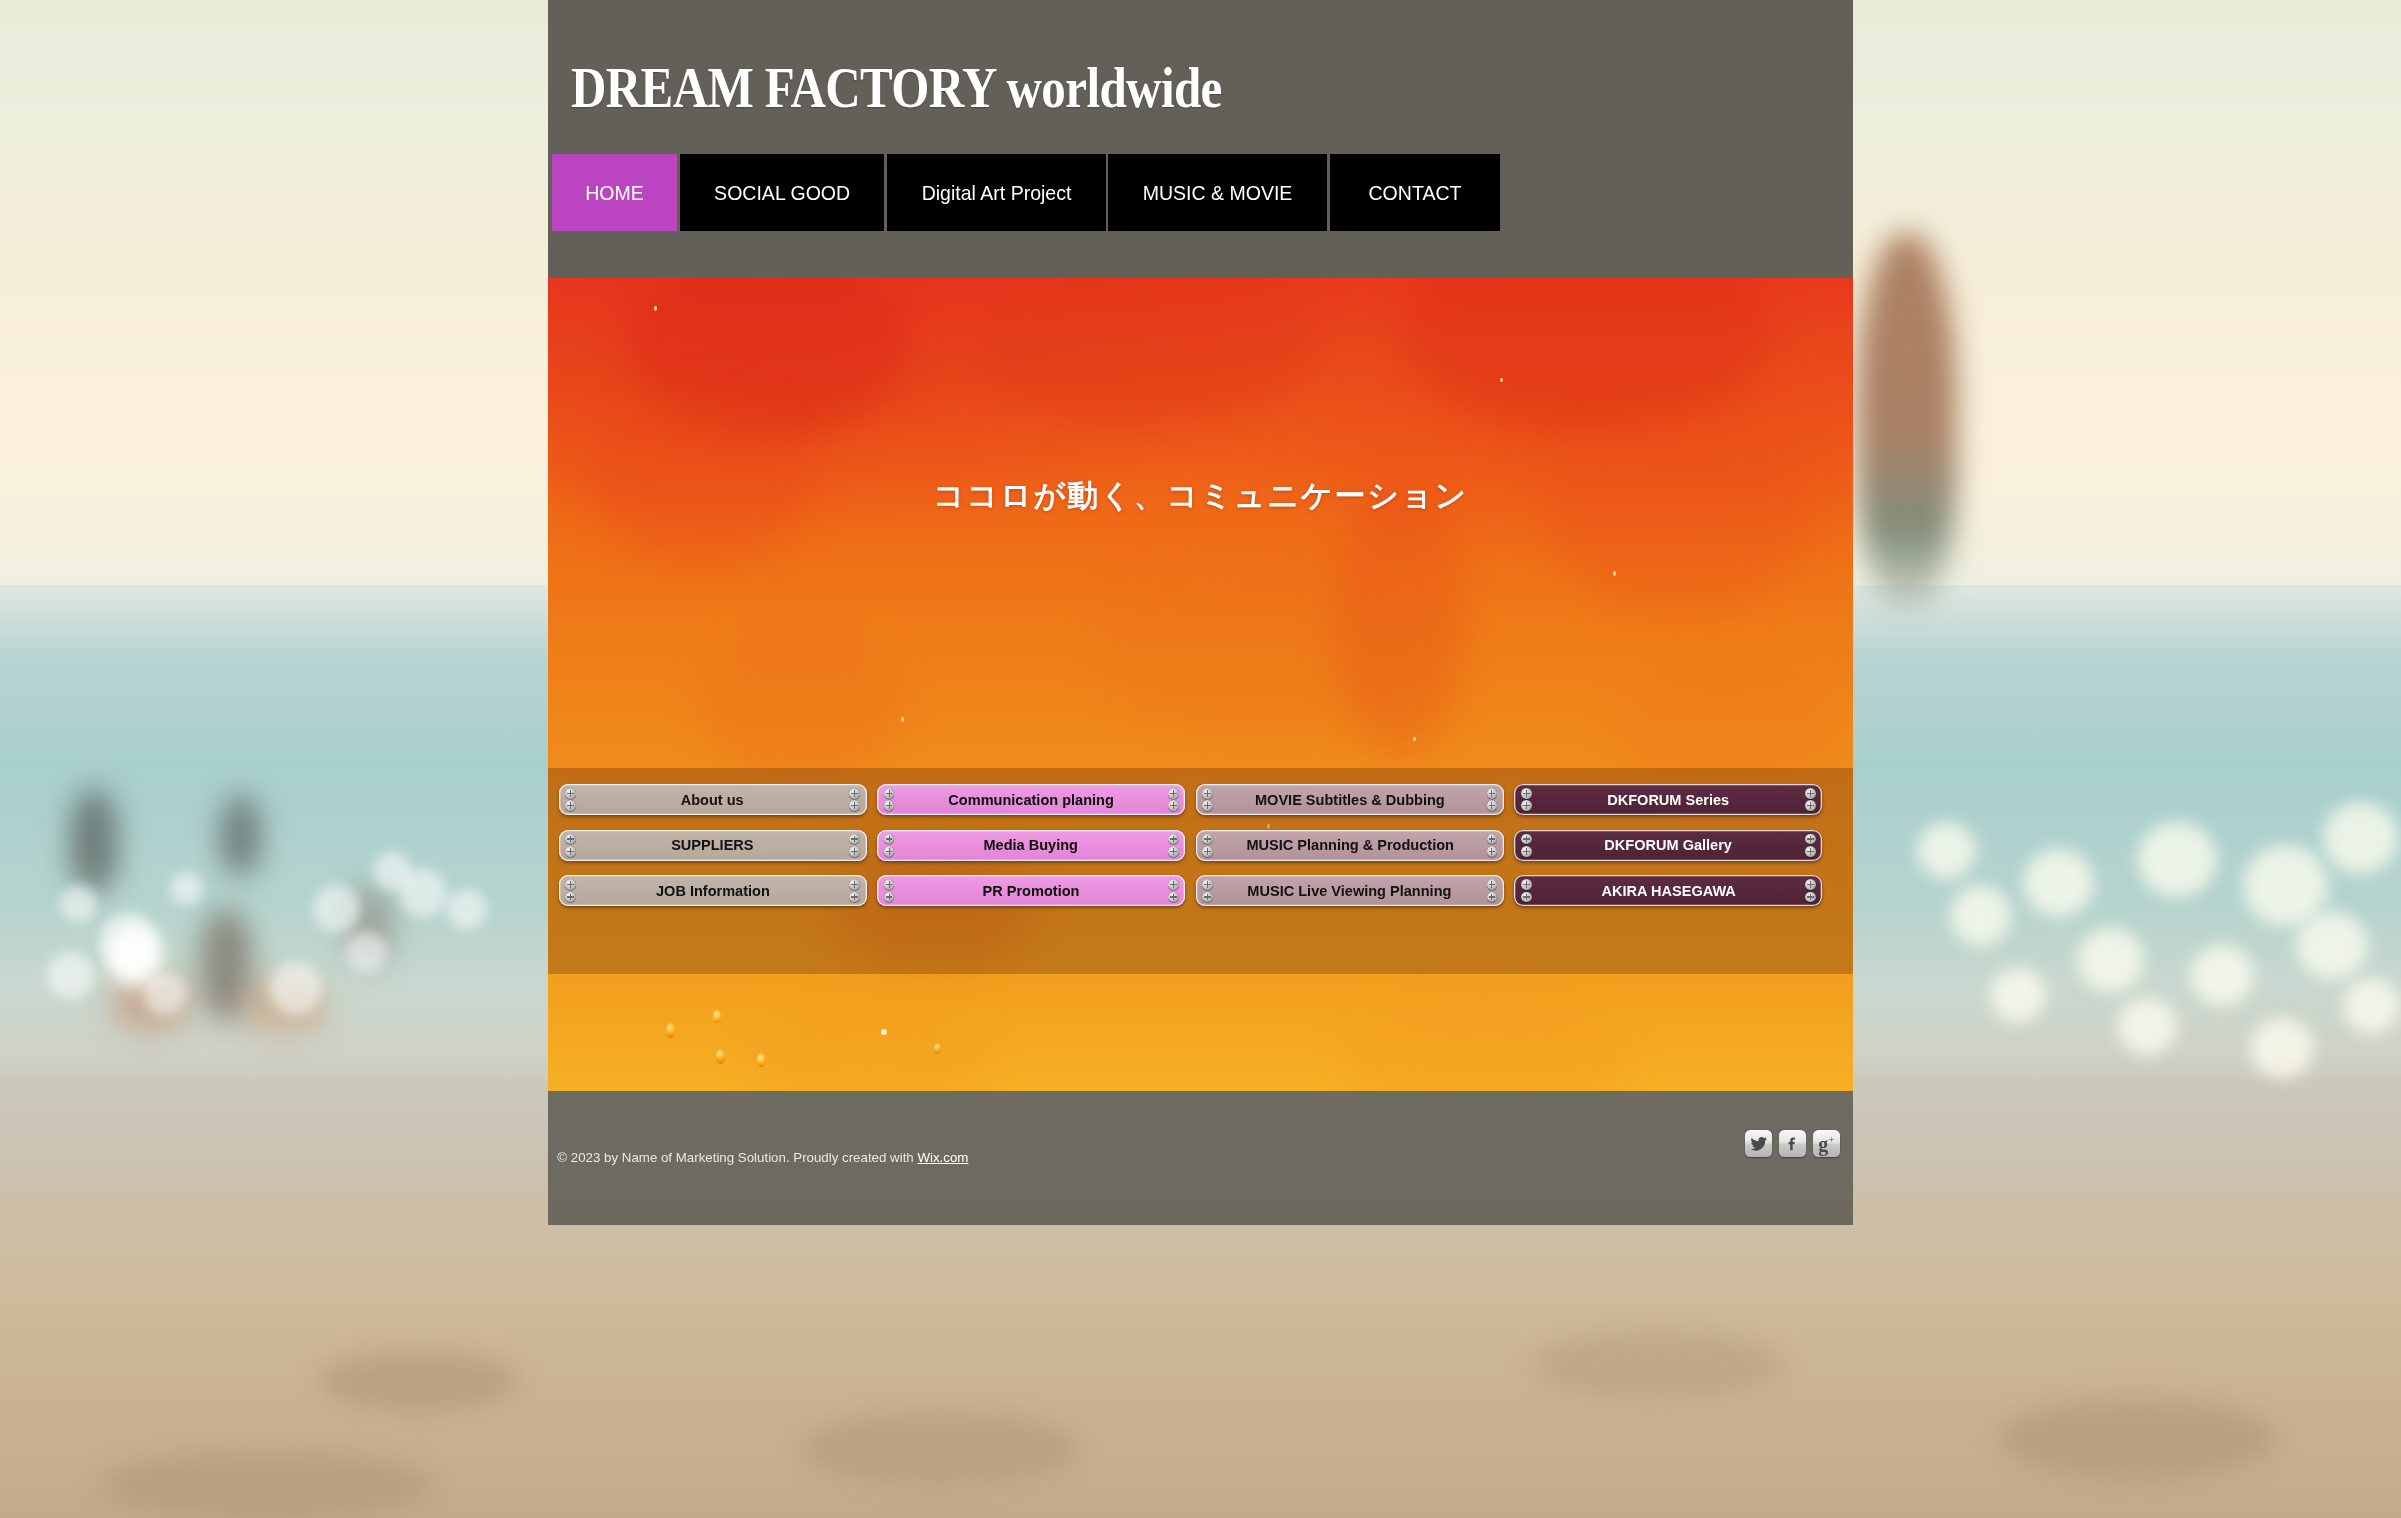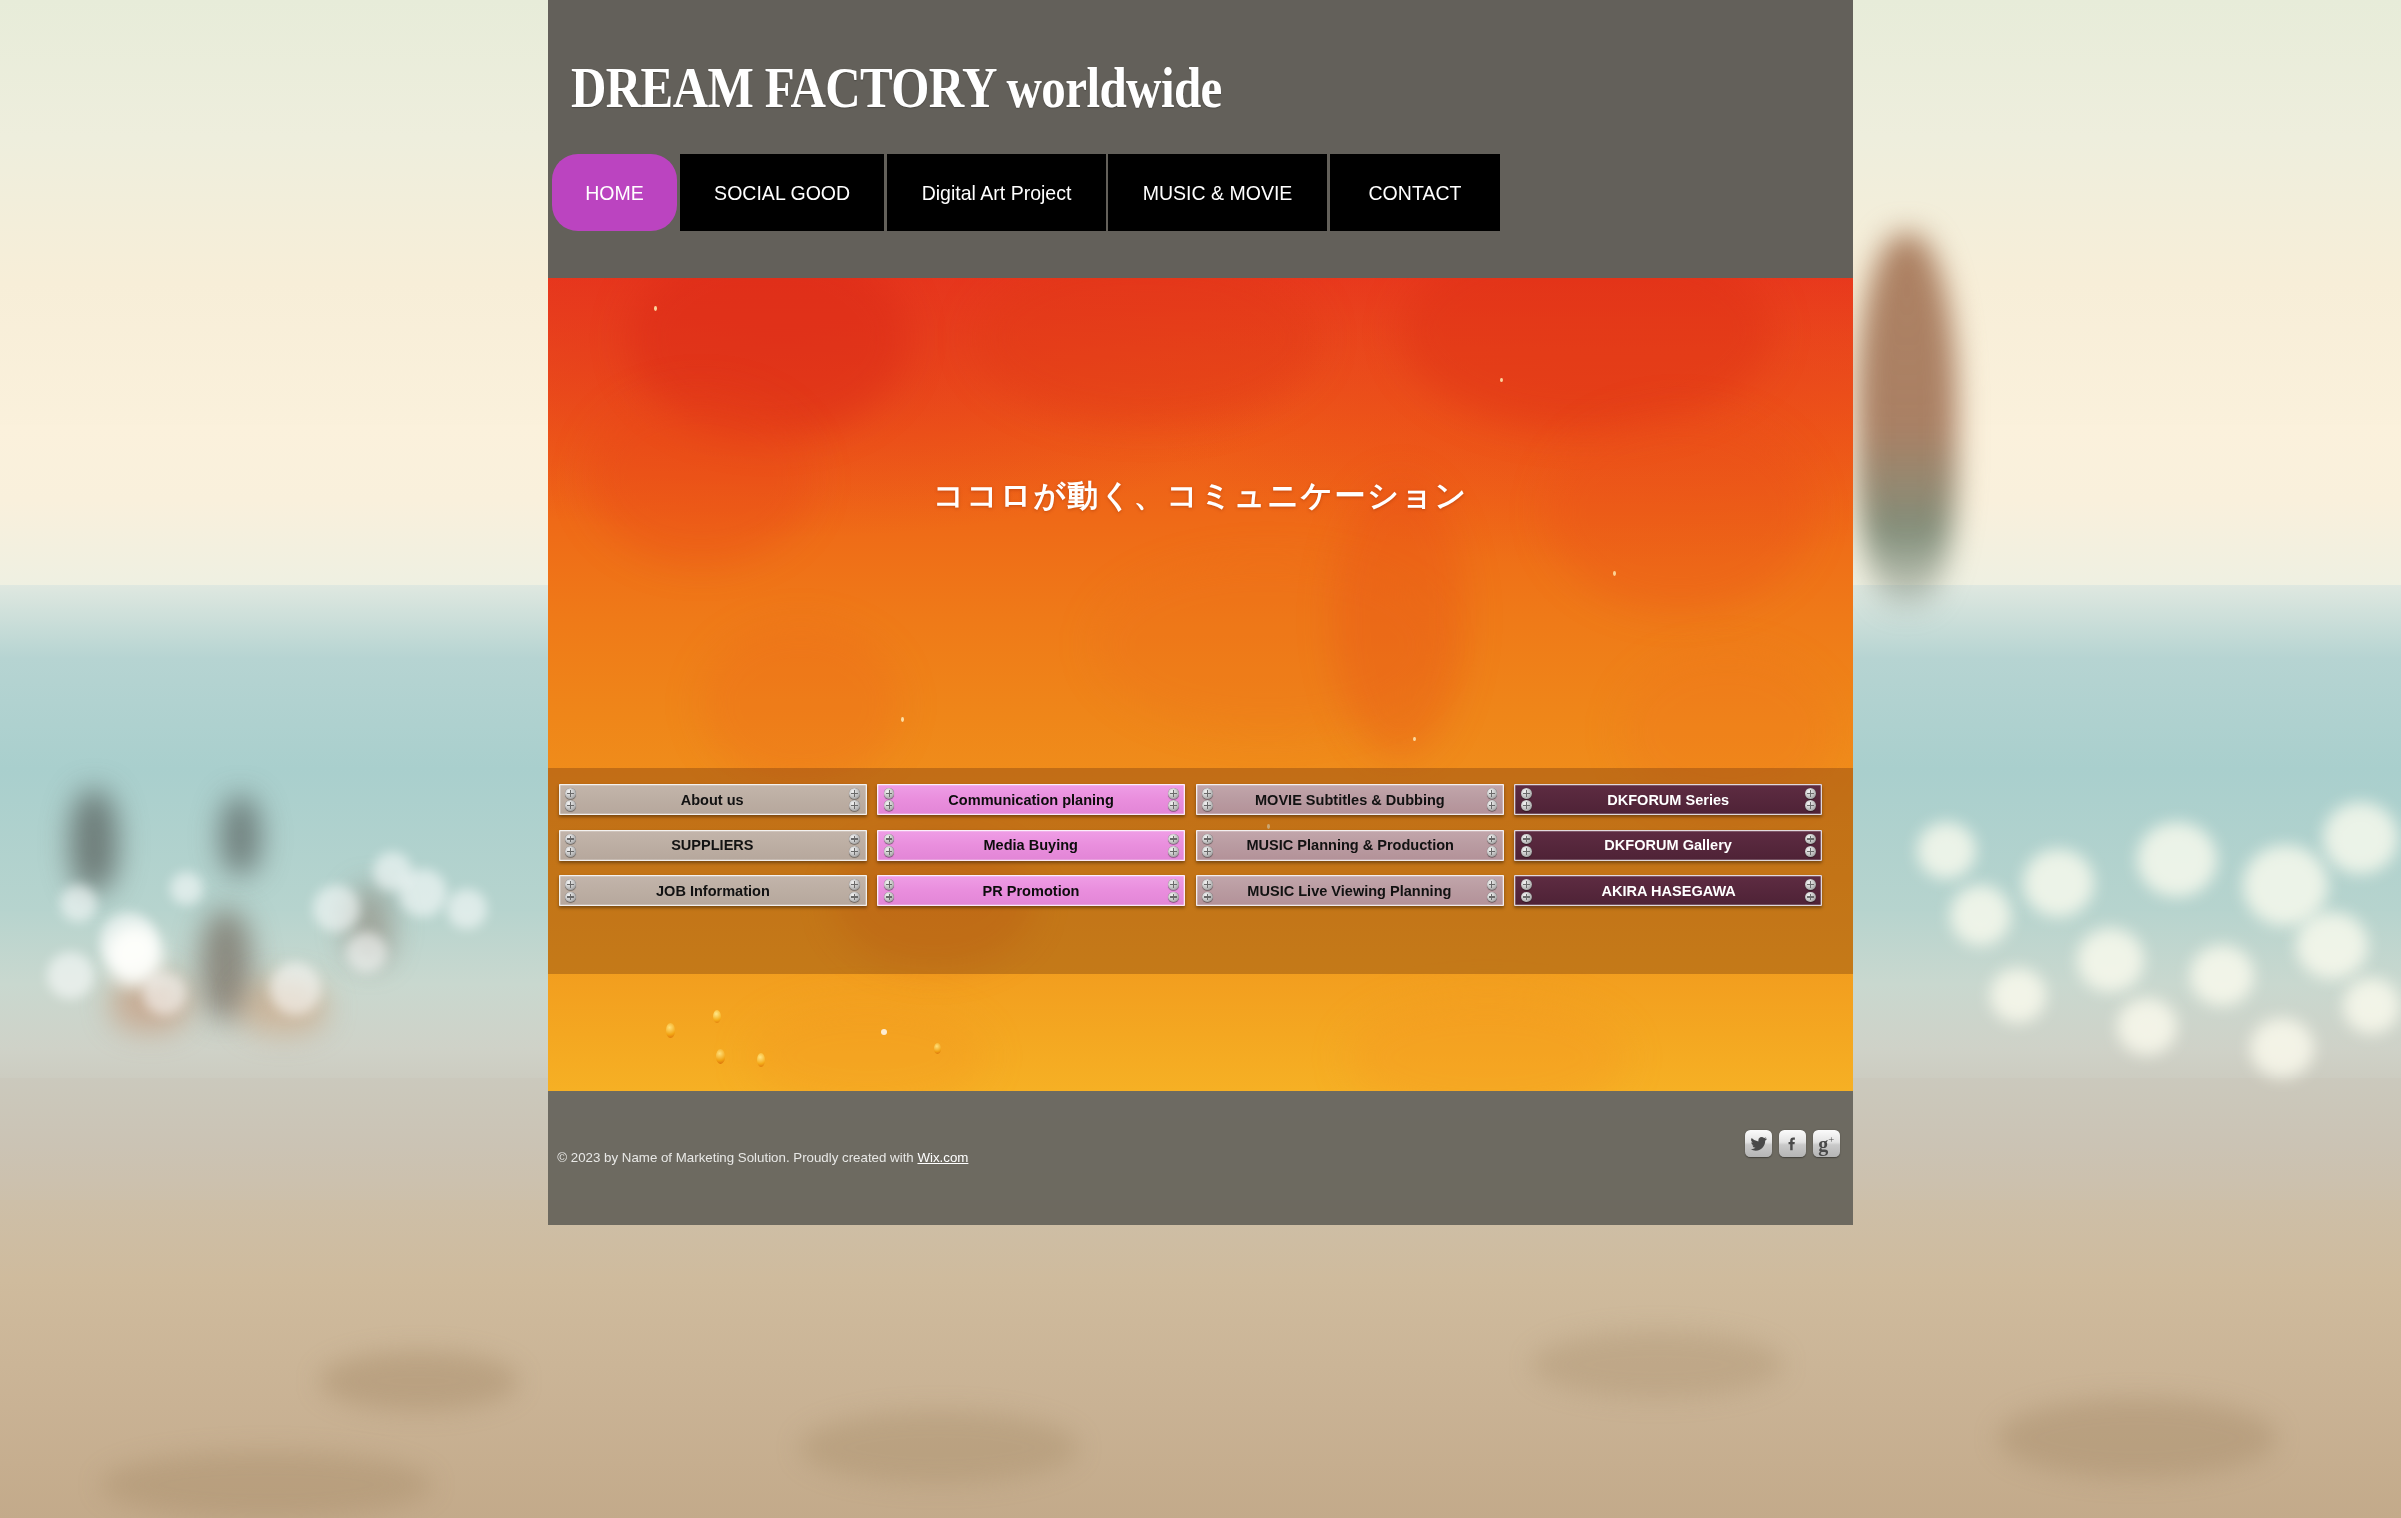--- a/index.html
+++ b/index.html
@@ -105,21 +105,21 @@
   }
   #grid {
     position:absolute; left:10.6px; top:16px;
     display:grid;
     grid-template-columns:repeat(4,308px);
     grid-template-rows:repeat(3,31px);
     column-gap:10.6px; row-gap:14.6px;
   }
   .btn {
     position:relative;
-    border-radius:1px;
+    border-radius:9px;
     display:flex; align-items:center; justify-content:center;
     font-size:15.3px; font-weight:700;
     box-shadow:0 2px 3.3px rgba(0,0,0,.38), inset 0 0 0 1.3px rgba(255,255,255,.82);
     cursor:pointer;
     overflow:visible;
   }
   .btn .lbl { transform:scaleX(.95); display:inline-block; white-space:nowrap; z-index:2; }
   .btn.c1 { background:linear-gradient(180deg,#c3b5ab 0%,#bcaea3 50%,#b6a79c 100%); color:#121212; }
   .btn.c2 { background:linear-gradient(180deg,#ef9ee6 0%,#e98edd 50%,#e285d6 100%); color:#0d0d0d; }
   .btn.c3 { background:linear-gradient(180deg,#c2a6ab 0%,#b99ba1 50%,#b39198 100%); color:#121212; }
@@ -219,21 +219,21 @@
   <div class="sandspeck" style="left:1531px; top:1331px; width:253px; height:67px; background:rgba(156,126,90,.25);"></div>
   <div class="sandspeck" style="left:1997px; top:1398px; width:280px; height:80px; background:rgba(148,118,82,.28);"></div>
   <div class="sandspeck" style="left:100px;  top:1451px; width:333px; height:67px; background:rgba(146,116,80,.24);"></div>
 </div>
 
 <div id="page">
 
   <div id="header">
     <div id="site-title">DREAM FACTORY worldwide</div>
     <nav id="nav">
-        <div class="nav-item active" style="padding: 16px 31px; border-radius: 26px;">
+        <div class="nav-item active" style="padding: 16px 31px;">
           <span>HOME</span>
         </div>
         <div class="nav-item" style="padding: 12px 29px;">
           <span>SOCIAL GOOD</span>
         </div>
         <div class="nav-item" style="padding: 0px 29px;">
           <span>Digital Art Project</span>
         </div>
         <div class="nav-item" style="padding: 0px 29px;">
           <span>MUSIC &amp; MOVIE</span>

